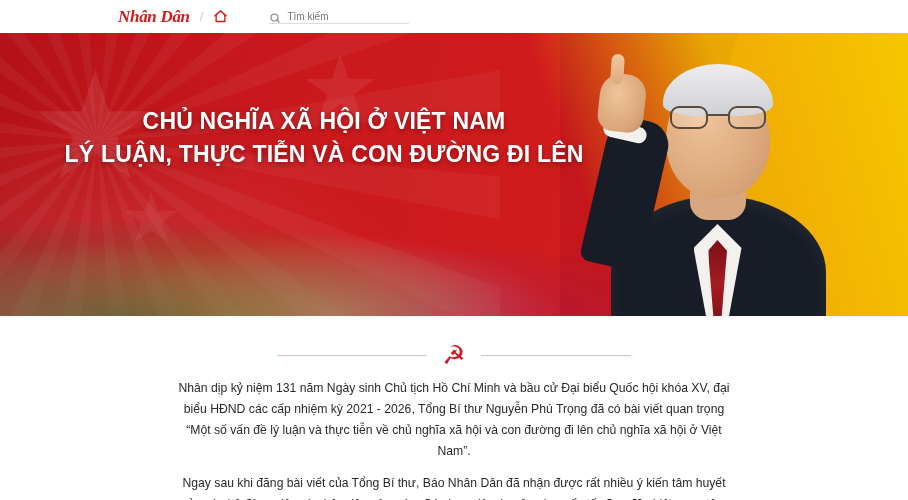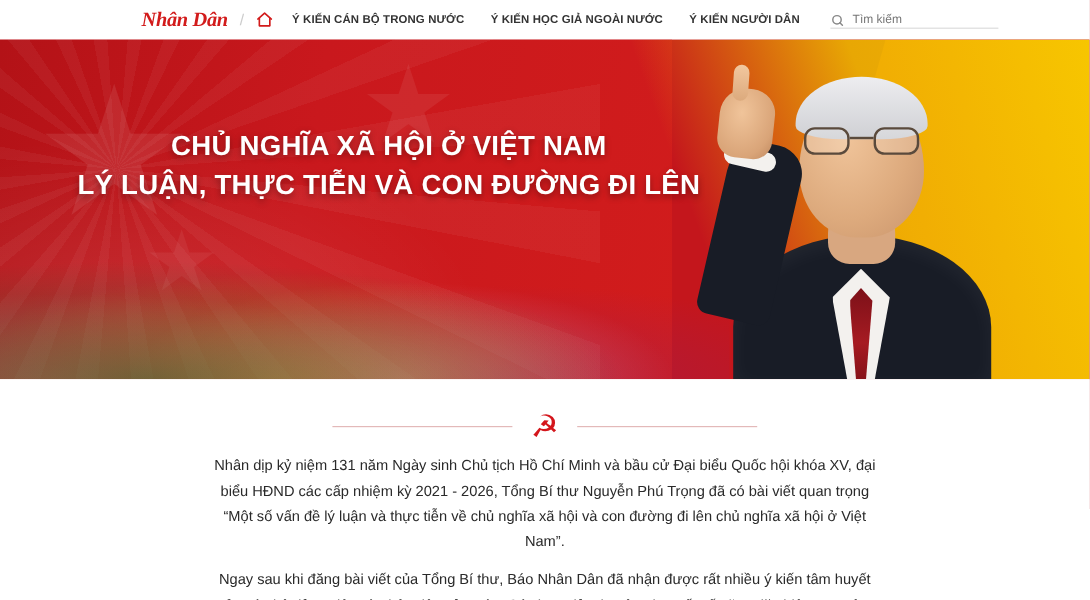--- a/index.html
+++ b/index.html
@@ -328,25 +328,20 @@
 
 <div class="topbar">
   <span class="brand">Nhân Dân</span>
   <span class="nav-divider">/</span>
   <span class="home-icon">
     <svg width="15" height="15" viewBox="0 0 24 24" fill="none" stroke="currentColor" stroke-width="2.2" stroke-linecap="round" stroke-linejoin="round">
       <path d="M3 11l9-8 9 8"></path>
         <path d="M5 10v10h14V10"></path>
     </svg>
   </span>
-  <div class="nav-links">
-    <span class="nav-link">Ý KIẾN CÁN BỘ TRONG NƯỚC</span>
-    <span class="nav-link">Ý KIẾN HỌC GIẢ NGOÀI NƯỚC</span>
-    <span class="nav-link">Ý KIẾN NGƯỜI DÂN</span>
-  </div>
   <div class="search-wrap">
     <span class="search-icon">
       <svg width="12" height="12" viewBox="0 0 24 24" fill="none" stroke="currentColor" stroke-width="2.4" stroke-linecap="round">
         <circle cx="11" cy="11" r="7"></circle>
           <path d="M20 20l-4.2-4.2"></path>
       </svg>
     </span>
     <input class="search-input" type="text" placeholder="Tìm kiếm" style="">
   </div>
 </div>

